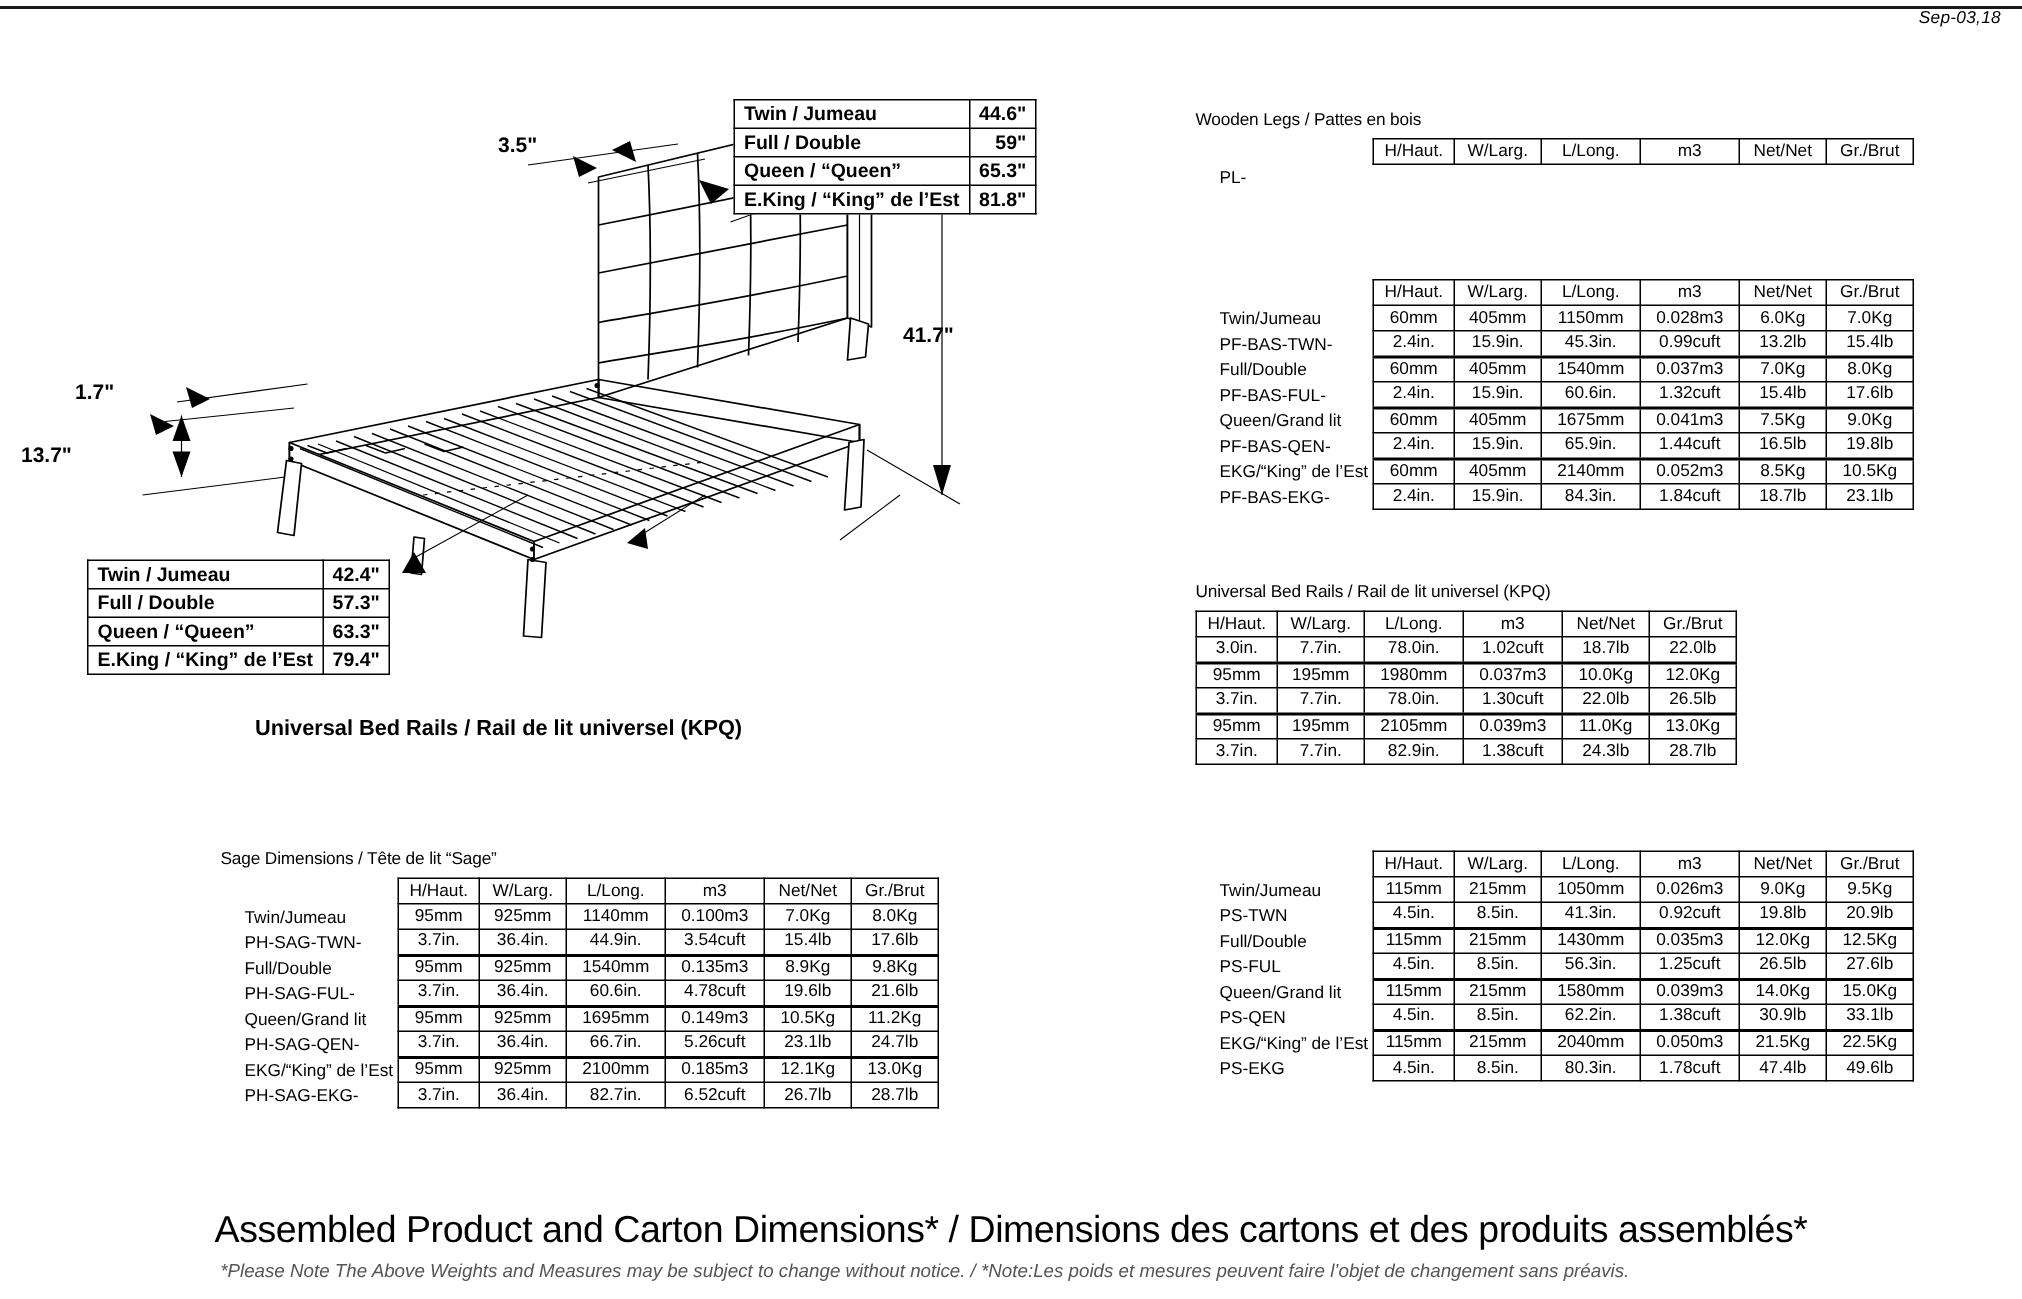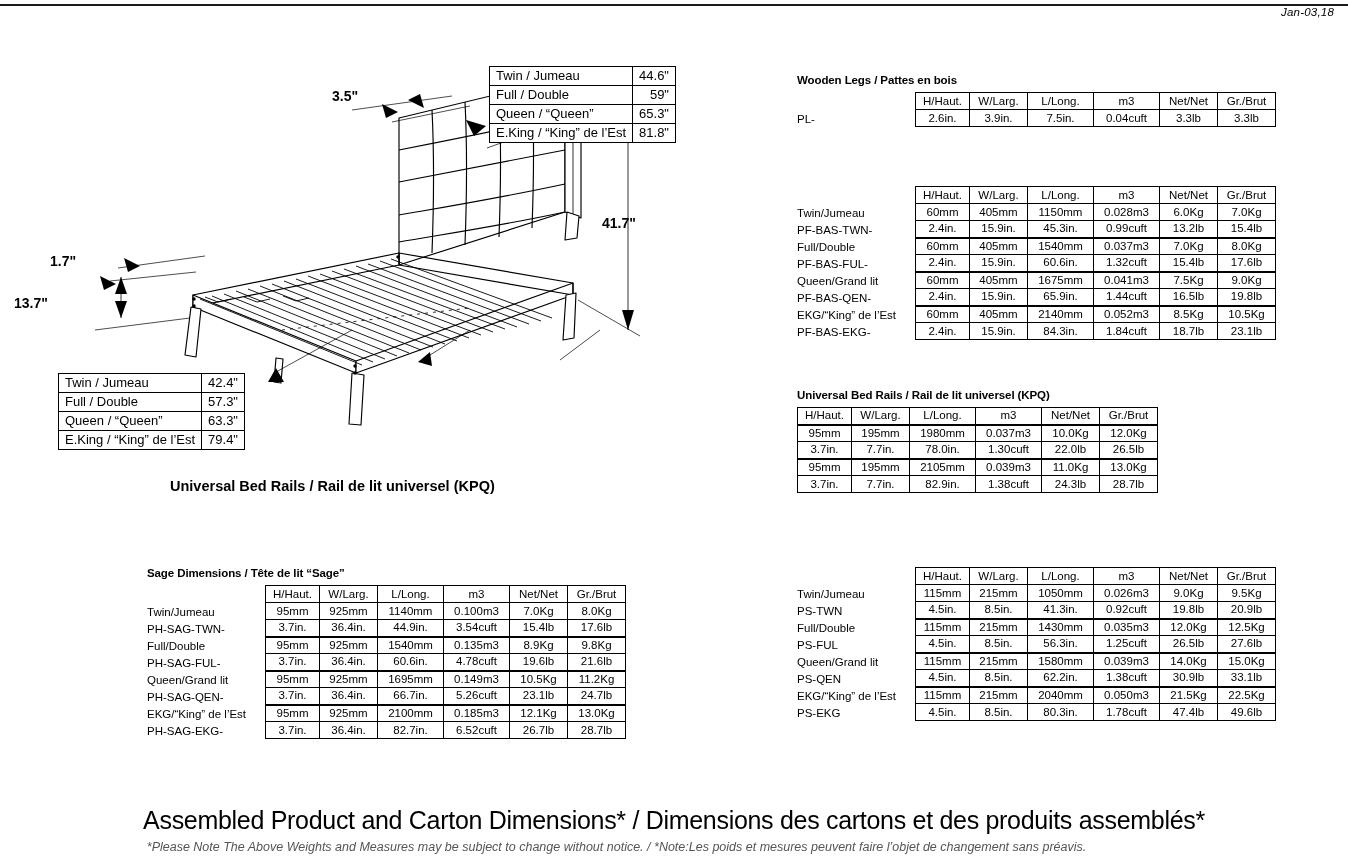--- a/index.html
+++ b/index.html
@@ -17,30 +17,30 @@
     border-top: 2px solid #1a1a1a;
   }
   .doc-date {
     position: absolute; right: 14px; top: 6px;
     font-size: 11.5px; font-style: italic; letter-spacing: .2px;
   }
 
   
   .spec-block { position: absolute; }
   .spec-title {
-    font-size: 11.5px; font-weight: bold; letter-spacing: -0.1px;
+    font-size: 11.5px; font-weight: normal; letter-spacing: -0.1px;
     margin-bottom: 6px; white-space: nowrap;
   }
   .spec-body { display: flex; align-items: flex-start; }
   .row-labels {
     display: flex; flex-direction: column;
     font-size: 11.5px; white-space: nowrap;
     padding-top: 19px;
   }
-  .row-labels span { line-height: 17px; height: 17px; }
+  .row-labels span { line-height: 17px; height: 17px; margin-left: 16px; }
   table.spec {
     border-collapse: collapse;
     font-size: 11.5px;
     table-layout: fixed;
   }
   table.spec th, table.spec td {
     border: 1px solid #000;
     text-align: center;
     height: 17px; line-height: 15px;
     padding: 0 2px;
@@ -55,20 +55,21 @@
   .dim-table {
     border-collapse: collapse;
     font-size: 13px;
     background: #fff;
   }
   .dim-table td {
     border: 1px solid #000;
     padding: 1px 6px 2px 6px;
     height: 19px;
     white-space: nowrap;
+    font-weight: bold;
   }
   .dim-table td.v { text-align: right; }
   .dim-box { position: absolute; }
   .dim-lead { position: absolute; font-size: 14px; font-weight: bold; }
 
   .caption-kpq {
     position: absolute; left: 170px; top: 478px;
     font-size: 14.5px; font-weight: bold; white-space: nowrap;
   }
 
@@ -81,21 +82,21 @@
   .footer-note {
     position: absolute; left: 0; top: 840px; width: 1233px;
     text-align: center; font-size: 12.5px; font-style: italic;
     color: #555; white-space: nowrap;
   }
 </style>
 </head>
 <body>
 
 <div class="page-top-rule"></div>
-<div class="doc-date">Jan-03,18</div>
+<div class="doc-date">Sep-03,18</div>
 
 <div id="diagram">
   <svg width="760" height="520" viewBox="0 0 760 520">
     <g fill="none" stroke="#000" stroke-width="1.15" stroke-linejoin="round">
 
       <path d="M399,118 L565,78 L565,212 L399,265 Z" fill="#fff"></path>
       <path d="M565,78 L581,86 L581,218 L565,212 Z" fill="#fff"></path>
 
       <path d="M399,150 C445,141 500,130 565,116"></path>
       <path d="M399,182 C445,173 500,163 565,150"></path>
@@ -286,28 +287,20 @@
           <tr>
             <th>H/Haut.</th>
             <th>W/Larg.</th>
             <th>L/Long.</th>
             <th>m3</th>
             <th>Net/Net</th>
             <th>Gr./Brut</th>
           </tr>
         </thead>
         <tbody>
-          <tr>
-            <td>2.6in.</td>
-            <td>3.9in.</td>
-            <td>7.5in.</td>
-            <td>0.04cuft</td>
-            <td>3.3lb</td>
-            <td>3.3lb</td>
-          </tr>
         </tbody>
       </table>
     </div>
   </div>
 <div class="spec-block" id="block-1" style="left:797px; top:186px;">
     <div class="spec-body">
       <div class="row-labels" style="padding-top: 19px; width: 118px;">
         <span>Twin/Jumeau</span>
         <span>PF-BAS-TWN-</span>
         <span>Full/Double</span>
@@ -421,20 +414,28 @@
           <tr>
             <th>H/Haut.</th>
             <th>W/Larg.</th>
             <th>L/Long.</th>
             <th>m3</th>
             <th>Net/Net</th>
             <th>Gr./Brut</th>
           </tr>
         </thead>
         <tbody>
+          <tr>
+            <td>3.0in.</td>
+            <td>7.7in.</td>
+            <td>78.0in.</td>
+            <td>1.02cuft</td>
+            <td>18.7lb</td>
+            <td>22.0lb</td>
+          </tr>
           <tr class="pair-start">
             <td>95mm</td>
             <td>195mm</td>
             <td>1980mm</td>
             <td>0.037m3</td>
             <td>10.0Kg</td>
             <td>12.0Kg</td>
           </tr>
           <tr>
             <td>3.7in.</td>

